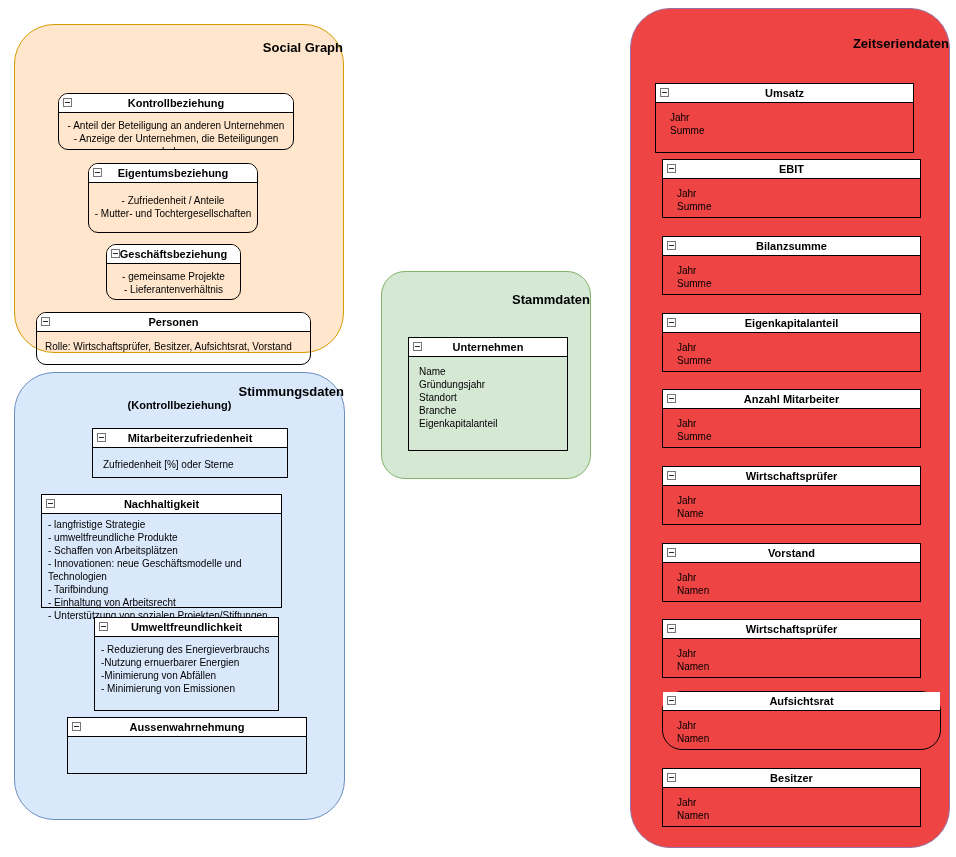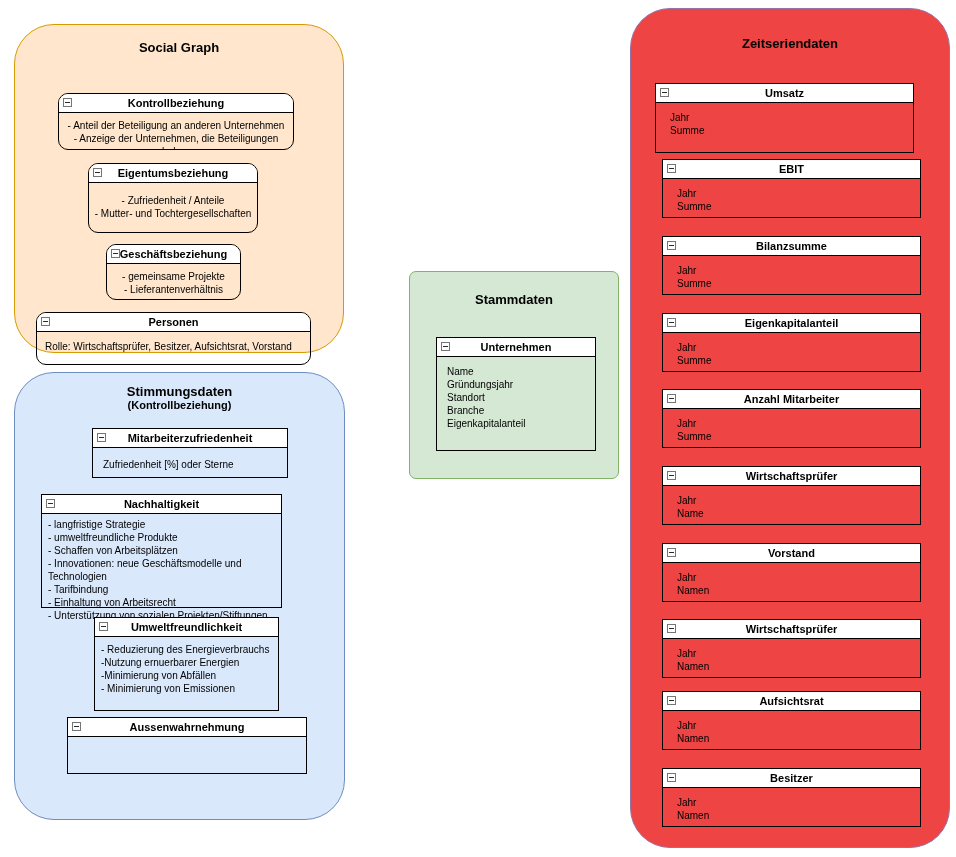--- a/index.html
+++ b/index.html
@@ -1,21 +1,21 @@
 <!DOCTYPE html>
 <html><head>
 <meta charset="utf-8">
 <style>
   html,body{margin:0;padding:0;background:#ffffff;}
   #canvas{position:relative;width:956px;height:857px;background:#ffffff;
           font-family:"Liberation Sans",sans-serif;color:#000;overflow:hidden;}
   .container{position:absolute;border:1px solid;box-sizing:border-box;}
   .r40{border-radius:40px;}
-  .r32{border-radius:7px;margin-left:28px;}
-  .container-title{text-align:center;font-weight:bold;font-size:13px;line-height:15px;}
+  .r32{border-radius:24px;}
+  .container-title{text-align:right;font-weight:bold;font-size:13px;line-height:15px;}
   .container-subtitle{text-align:center;font-weight:bold;font-size:11px;line-height:13px;}
   .box{position:absolute;border:1px solid #000;box-sizing:border-box;background:transparent;}
   .box.rounded{border-radius:10px;overflow:hidden;margin-top:29px;}
   .box-header{position:relative;height:18px;background:#ffffff;border-bottom:1px solid #000;
               text-align:center;font-weight:bold;font-size:11px;line-height:18px;}
   .collapse{position:absolute;left:4px;top:4px;width:9px;height:9px;border:1px solid #757575;
             background:#fdfdfd;box-sizing:border-box;}
   .collapse::after{content:"";position:absolute;left:1px;right:1px;top:3px;height:1px;background:#2b2b2b;}
   .box-body{font-size:10px;line-height:13px;padding-top:6px;}
   .center{text-align:center;}
@@ -226,21 +226,21 @@
       <div class="box-header">
         <span class="collapse"></span>
         <span>Wirtschaftsprüfer</span>
       </div>
       <div class="box-body left" style="padding:8px 0 0 14px;">
         <div>Jahr</div>
         <div>Namen</div>
       </div>
     </div>
 
-    <div class="box" style="left:31px;top:682px;width:259px;height:59px;">
+    <div class="box" style="left:31px;top:682px;width:279px;height:59px;border-radius:20px;">
       <div class="box-header">
         <span class="collapse"></span>
         <span>Aufsichtsrat</span>
       </div>
       <div class="box-body left" style="padding:8px 0 0 14px;">
         <div>Jahr</div>
         <div>Namen</div>
       </div>
     </div>
 

